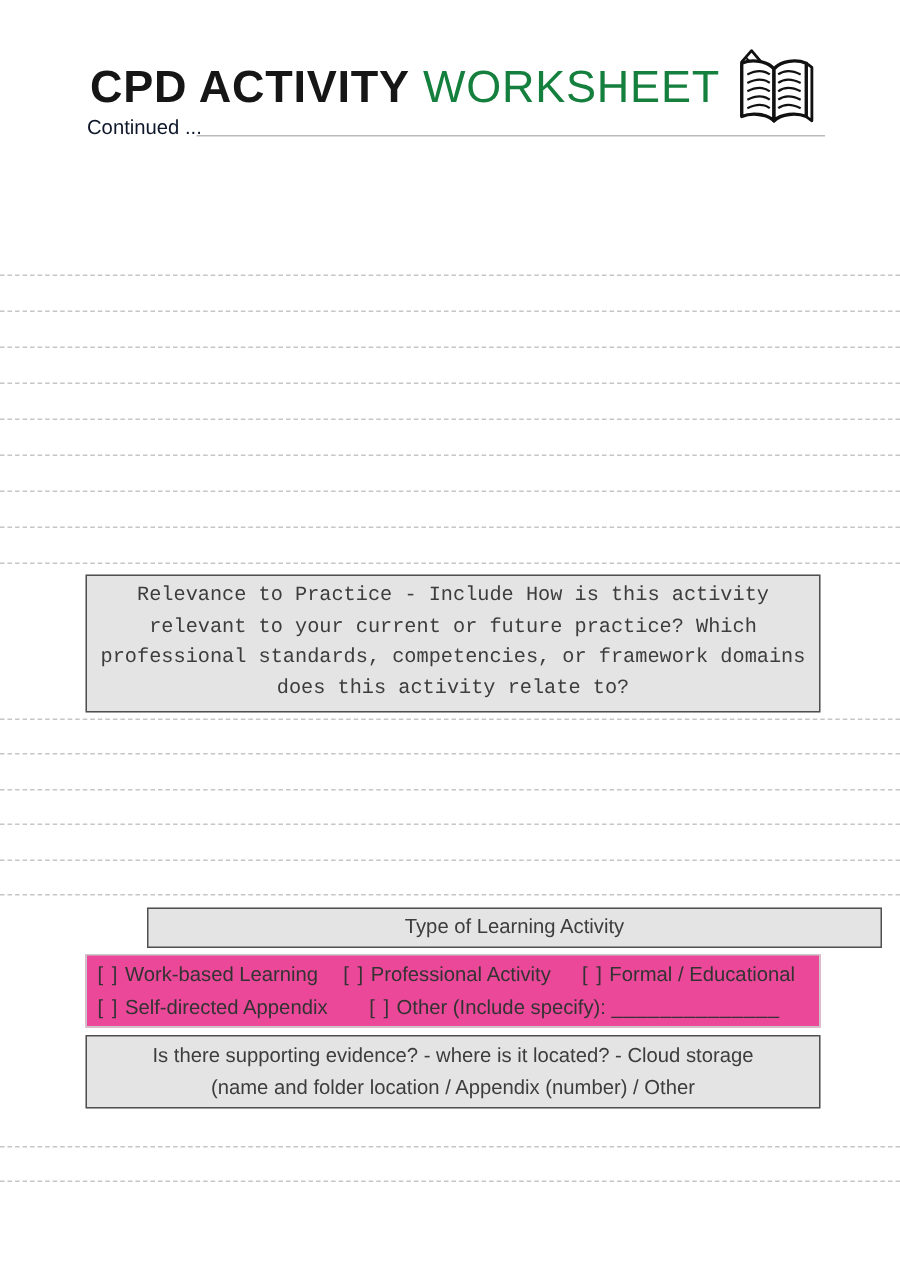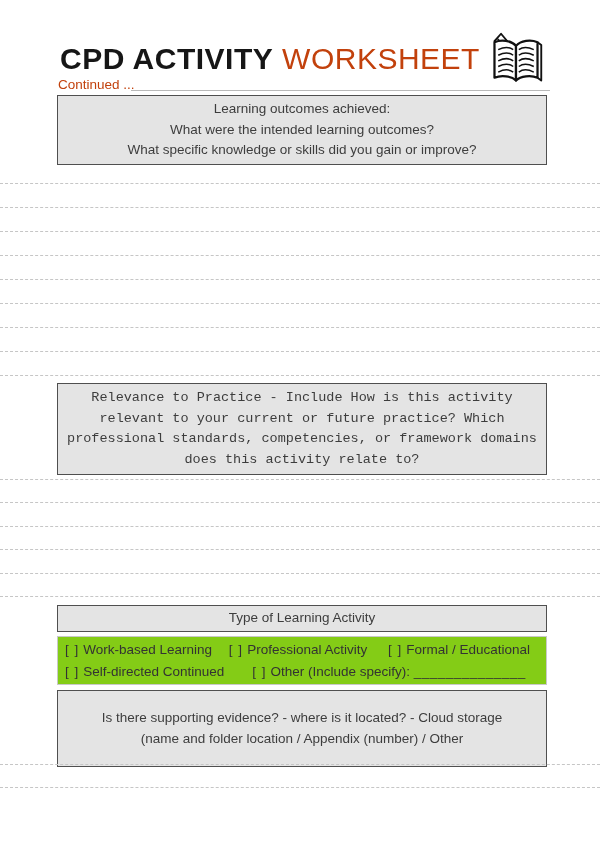--- a/index.html
+++ b/index.html
@@ -20,48 +20,48 @@
     color:var(--c-text);
     overflow:hidden;
   }
   
   .title{
     position:absolute;left:60px;top:42px;
     font-size:30px;letter-spacing:.5px;color:var(--c-ink);
     white-space:nowrap;
   }
   .title .t-bold{font-weight:800;}
-  .title .t-light{font-weight:400;color:#c2410c;}
+  .title .t-light{font-weight:400;color:#15803d;}
   .subtitle{
     position:absolute;left:58px;top:77px;
-    font-size:13.5px;color:#c2410c;
+    font-size:13.5px;color:#0f172a;
   }
   .header-rule{
     position:absolute;left:131px;right:50px;top:90px;
     border-top:1px solid #b9b9b9;
   }
   .book-icon{position:absolute;left:486px;top:30px;width:60px;height:58px;}
   .book-icon svg{width:100%;height:100%;}
   
   .gbox{
     position:absolute;left:57px;width:490px;
     background:var(--c-box-fill);
     border:1px solid var(--c-box-border);
     text-align:center;
     font-size:13.5px;line-height:1.52;color:var(--c-text);
     padding:3px 12px;
   }
   .gbox.b1{top:95px;min-height:66px;}
   .gbox.b2{top:383px;min-height:70px;padding:4px 8px;font-family:Liberation Mono, monospace;}
-  .gbox.b3{top:605px;min-height:25px;padding:2px 20px;}
-  .gbox.b5{top:690px;min-height:48px;padding:17px 26px;}
+  .gbox.b3{top:605px;min-height:25px;padding:2px 20px;margin-left:41px;}
+  .gbox.b5{top:690px;min-height:48px;padding:3px 26px;}
   
   .cbbox{
     position:absolute;left:57px;top:636px;width:490px;min-height:48px;
-    background:#84cc16;
+    background:#ec4899;
     border:1px solid var(--c-light-border);
     padding:2px 7px;
     font-size:13.5px;line-height:1.6;color:#333;
     white-space:nowrap;
   }
   .cb-row{display:block;}
   .opt{display:inline-block;}
   .opt .cb{margin-right:4px;letter-spacing:1px;}
   .g1{margin-right:13px;}
   .g2{margin-right:17px;}
@@ -95,25 +95,20 @@
       <path d="M32 17 C27 11 16 10 9 13 L9 51 C16 48 27 49 32 54 Z" fill="#ffffff" stroke="#111" stroke-width="2.4" stroke-linejoin="round"></path>
 
       <path d="M32 17 C37 11 48 10 55 13 L55 51 C48 48 37 49 32 54 Z" fill="#ffffff" stroke="#111" stroke-width="2.4" stroke-linejoin="round"></path>
 
       <path d="M13 21 C19 18 25 18 29 21 M13 27 C19 24 25 24 29 27 M13 33 C19 30 25 30 29 33 M13 39 C19 36 25 36 29 39 M13 45 C19 42 25 42 29 45" stroke="#111" stroke-width="1.6"></path>
 
       <path d="M51 21 C45 18 39 18 35 21 M51 27 C45 24 39 24 35 27 M51 33 C45 30 39 30 35 33 M51 39 C45 36 39 36 35 39 M51 45 C45 42 39 42 35 45" stroke="#111" stroke-width="1.6"></path>
     </svg>
   </div>
 
-  <div class="gbox b1">
-    <div>Learning outcomes achieved:</div>
-    <div>What were the intended learning outcomes?</div>
-    <div>What specific knowledge or skills did you gain or improve?</div>
-  </div>
 
   <i class="rule" style="top:183px"></i>
   <i class="rule" style="top:207px"></i>
   <i class="rule" style="top:231px"></i>
   <i class="rule" style="top:255px"></i>
   <i class="rule" style="top:279px"></i>
   <i class="rule" style="top:303px"></i>
   <i class="rule" style="top:327px"></i>
   <i class="rule" style="top:351px"></i>
   <i class="rule" style="top:375px"></i>
@@ -133,21 +128,21 @@
     <span>Type of Learning Activity</span>
   </div>
 
   <div class="cbbox">
     <span class="cb-row">
       <span class="opt g1"><span class="cb">[ ]</span><span>Work-based Learning</span></span>
       <span class="opt g2"><span class="cb">[ ]</span><span>Professional Activity</span></span>
       <span class="opt"><span class="cb">[ ]</span><span>Formal / Educational</span></span>
     </span>
     <span class="cb-row">
-      <span class="opt g3"><span class="cb">[ ]</span><span>Self-directed Continued</span></span>
+      <span class="opt g3"><span class="cb">[ ]</span><span>Self-directed Appendix</span></span>
       <span class="opt"><span class="cb">[ ]</span><span>Other (Include specify):</span>&nbsp;<span class="blank">______________</span></span>
     </span>
   </div>
 
   <div class="gbox b5">
     <span>Is there supporting evidence? - where is it located? - Cloud storage (name and folder location / Appendix (number) / Other</span>
   </div>
 
   <i class="rule" style="top:764px"></i>
   <i class="rule" style="top:787px"></i>

